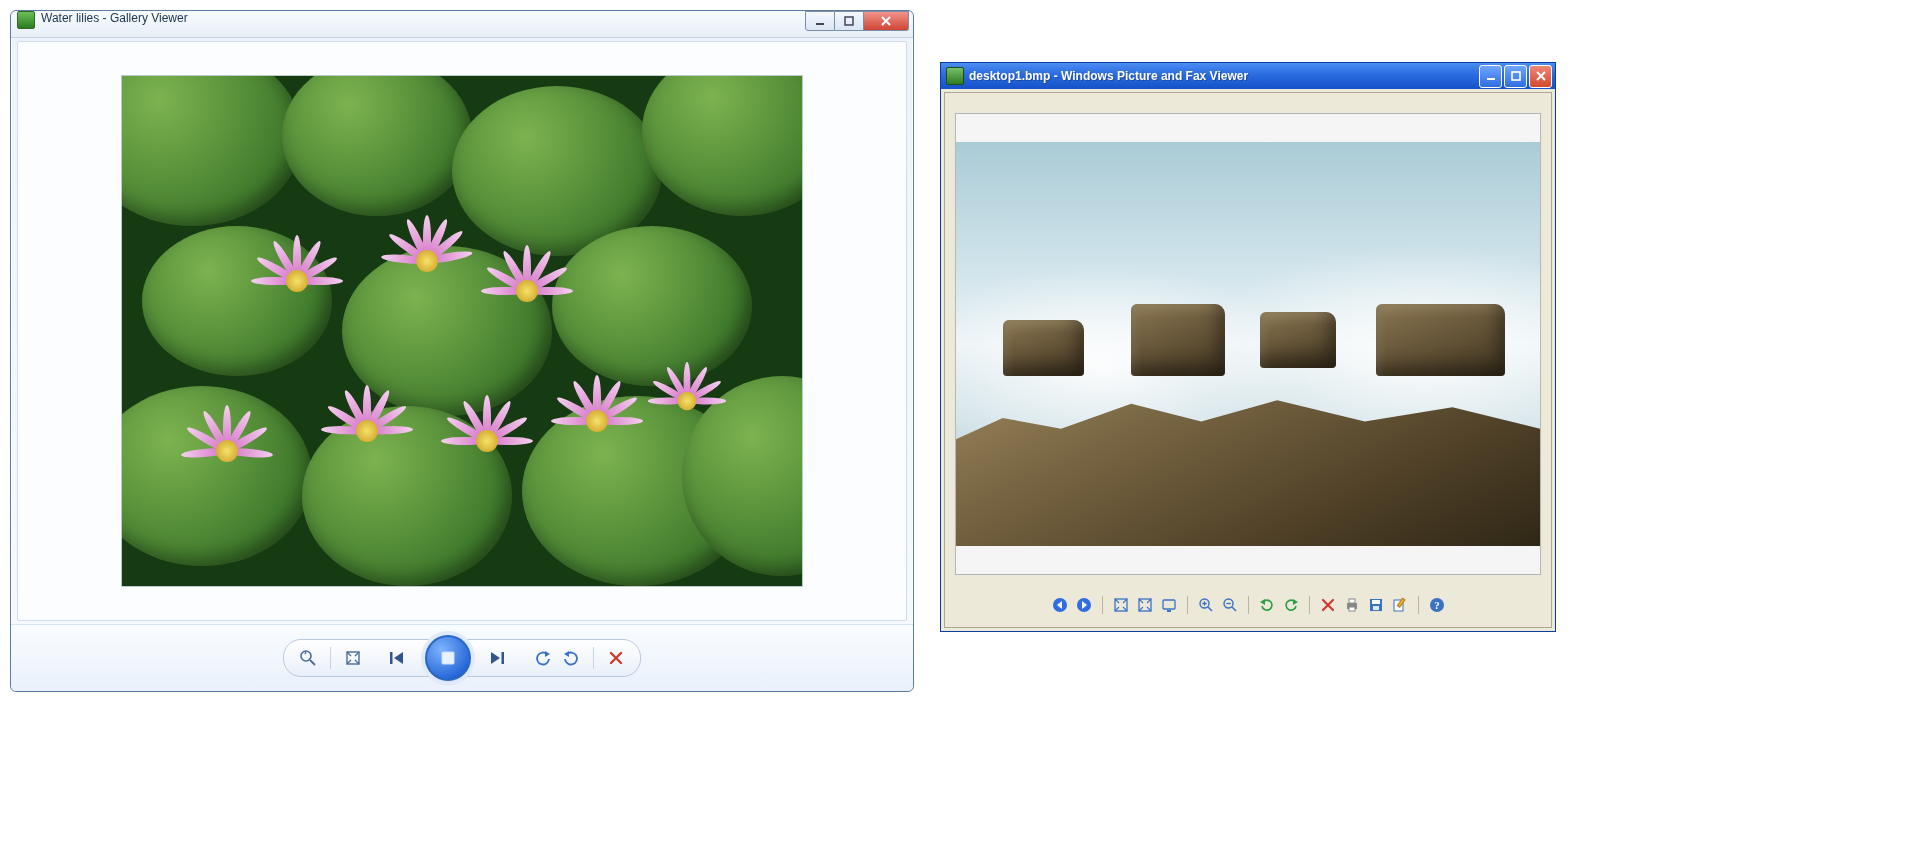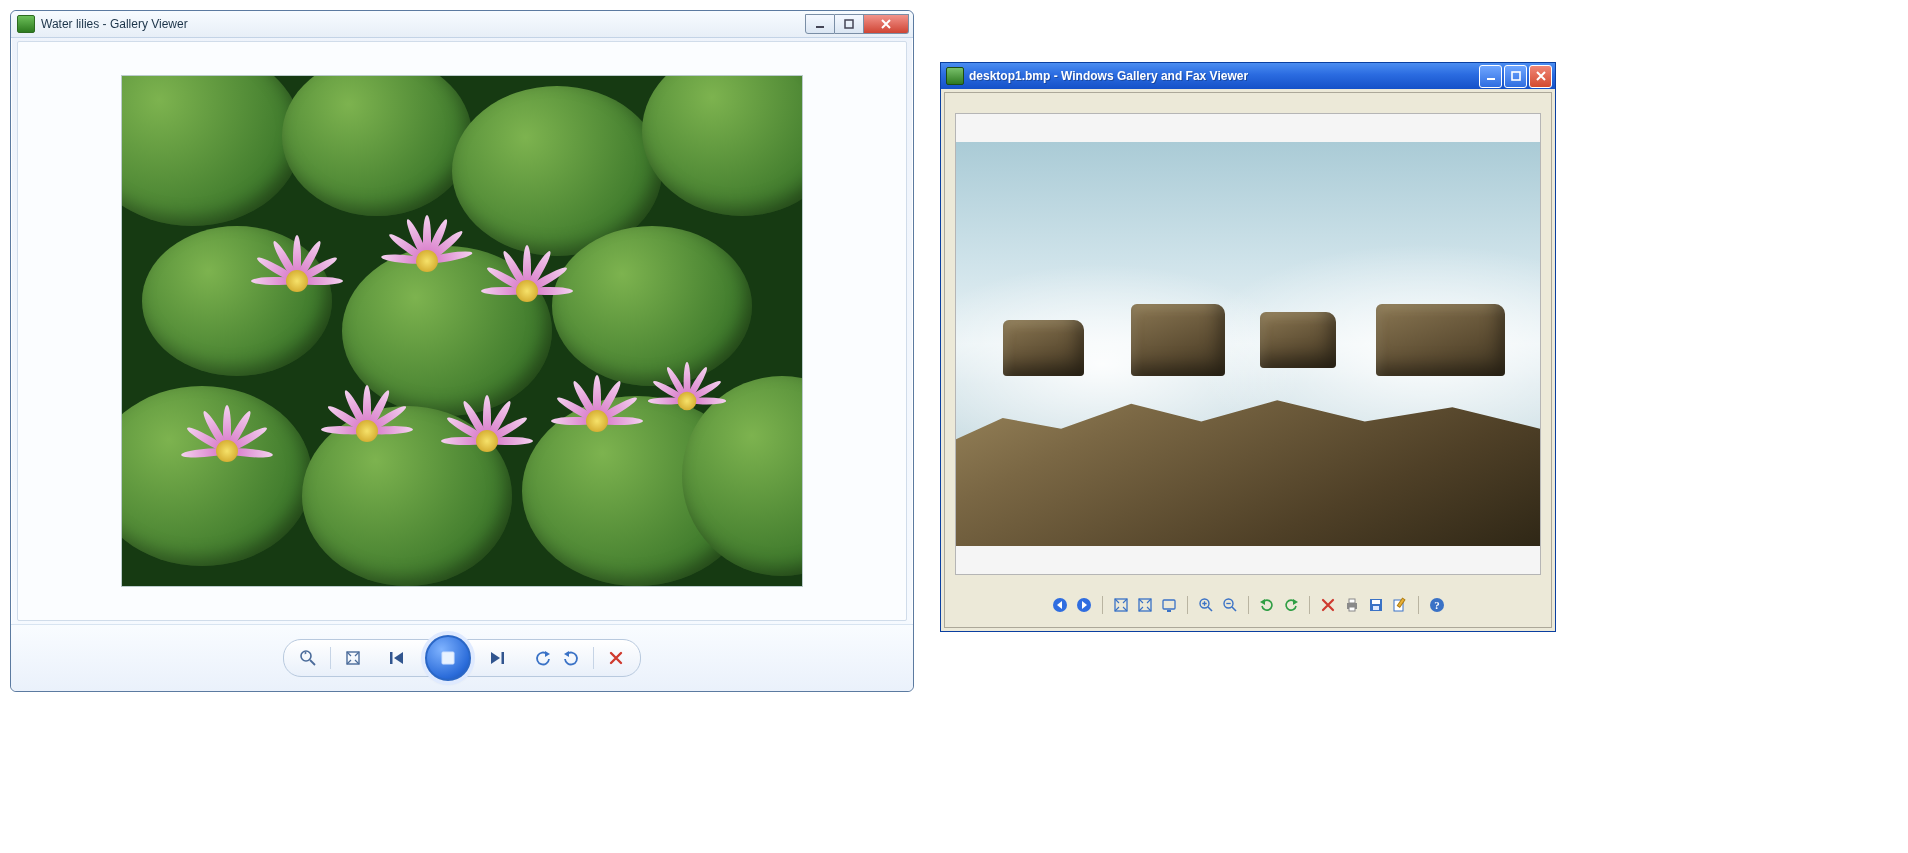--- a/index.html
+++ b/index.html
@@ -1,18 +1,18 @@
 <!DOCTYPE html>
 <html><head>
 <meta charset="utf-8">
 <style>
 html,body{margin:0;padding:0;width:1908px;height:853px;background:#fff;font-family:"Segoe UI",Tahoma,sans-serif;font-size:12px;color:#000;overflow:hidden}
 
 .win7{position:absolute;left:10px;top:10px;width:902px;height:680px;border:1px solid #5b7aa0;border-radius:6px;background:linear-gradient(#eef3fb,#f6faff);box-shadow:0 0 0 1px #fff inset}
-.win7-titlebar{height:26px;display:flex;align-items:center;padding:0 4px 0 6px;background:linear-gradient(#f7fbff,#e7eef7);border-bottom:1px solid #c3d3e6;border-radius:6px 6px 0 0}
+.win7-titlebar{height:26px;display:flex;padding:0 4px 0 6px;background:linear-gradient(#f7fbff,#e7eef7);border-bottom:1px solid #c3d3e6;border-radius:6px 6px 0 0}
 .win7-titlebar .appicon{width:16px;height:16px;margin-right:6px;background:linear-gradient(#6cbf59,#2d7a1f);border:1px solid #2d6b20;border-radius:2px}
 .win7-titlebar .title{flex:1;color:#1b3348}
 .win7-ctlgrp{display:flex;height:20px}
 .win7-ctl{width:28px;height:18px;margin-left:0;border:1px solid #7a8ea6;background:linear-gradient(#f4f8ff,#dbe6f3);display:flex;align-items:center;justify-content:center;font-size:10px;color:#556}
 .win7-ctl.min{border-radius:0 0 0 3px}
 .win7-ctl.max{border-left:none}
 .win7-ctl.close{width:44px;border-left:none;border-radius:0 0 3px 0;background:linear-gradient(#f2948b,#cf4434);color:#fff;font-weight:bold}
 .win7-ctl svg{display:block}
 .win7-client{position:absolute;left:6px;right:6px;top:30px;bottom:70px;background:#fbfdff;border:1px solid #d0dcea;border-radius:2px;display:flex;align-items:center;justify-content:center}
 .photo1{width:680px;height:510px;background:#163a12;position:relative;overflow:hidden;box-shadow:0 0 0 1px #bcc}
@@ -226,21 +226,21 @@
             <path d="M3 3 L13 13 M13 3 L3 13" stroke="#cf3a2f" stroke-width="2.4" stroke-linecap="round"></path>
           </svg>
       </div>
     </div>
   </div>
 </div>
 
 <div class="xp">
   <div class="xp-titlebar">
     <div class="appicon"></div>
-    <div class="title">desktop1.bmp - Windows Gallery and Fax Viewer</div>
+    <div class="title">desktop1.bmp - Windows Picture and Fax Viewer</div>
     <div class="xp-ctl" title="minimize">
         <svg width="10" height="10">
           <rect x="1" y="7" width="8" height="2" fill="#fff"></rect>
         </svg>
       </div>
     <div class="xp-ctl" title="maximize">
         <svg width="10" height="10">
           <rect x="1" y="1" width="8" height="8" fill="none" stroke="#fff" stroke-width="1.6"></rect>
         </svg>
       </div>

